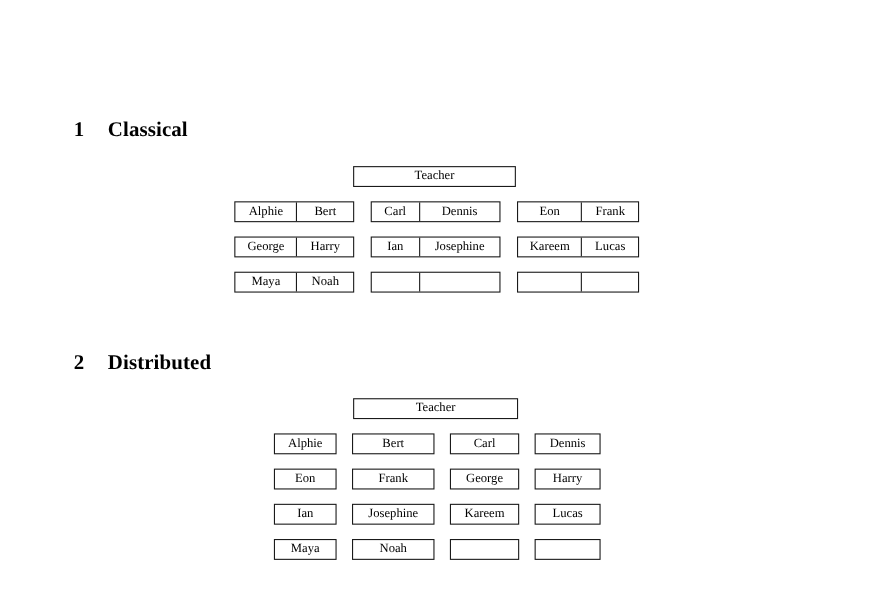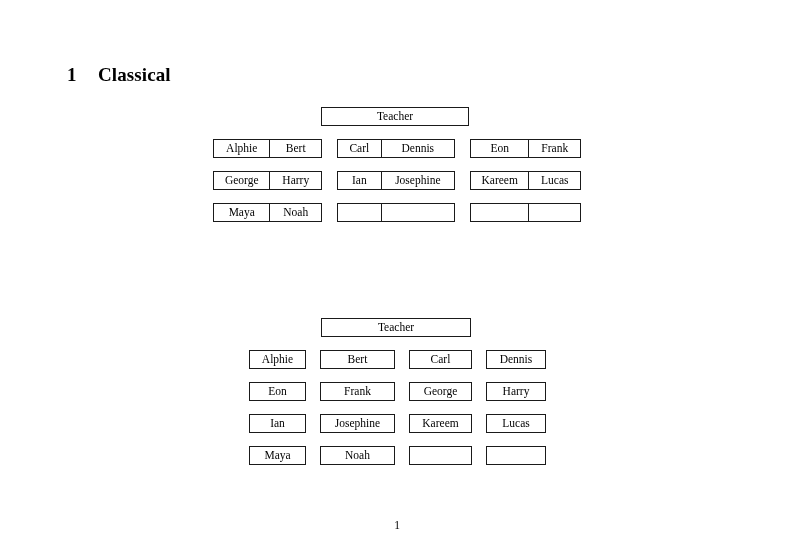--- a/index.html
+++ b/index.html
@@ -16,20 +16,21 @@
     font-family: "Liberation Serif", "DejaVu Serif", serif;
     color: #000000;
     -webkit-font-smoothing: antialiased;
   }
 
   .page {
     position: absolute;
     inset: 0;
     width: 794px;
     height: 482px;
+    margin-top: 44px;
   }
 
   
   .section-heading {
     position: absolute;
     font-size: 19px;
     font-weight: bold;
     line-height: 1;
     white-space: nowrap;
     letter-spacing: 0.1px;
@@ -148,20 +149,23 @@
   </div>
   <div class="pair-table" style="left:470px; top:171px; width:111px;">
     <div class="pair-cell" style="width:58px;">Kareem</div>
     <div class="pair-cell right" style="width:52px;">Lucas</div>
   </div>
   <div class="pair-table" style="left:470px; top:203px; width:111px;">
     <div class="pair-cell" style="width:58px;"></div>
     <div class="pair-cell right" style="width:52px;"></div>
   </div>
 
+  <div class="section-heading" id="heading-distributed">
+    <span class="sec-num">2</span><span class="sec-title">Distributed</span>
+  </div>
 
   <div class="teacher-box" id="distributed-teacher" style="left:321px; top:318px; width:150px;">Teacher</div>
 
   <div class="box" style="left:249px; top:350px; width:57px;">Alphie</div>
   <div class="box" style="left:320px; top:350px; width:75px;">Bert</div>
   <div class="box" style="left:409px; top:350px; width:63px;">Carl</div>
   <div class="box" style="left:486px; top:350px; width:60px;">Dennis</div>
 
   <div class="box" style="left:249px; top:382px; width:57px;">Eon</div>
   <div class="box" style="left:320px; top:382px; width:75px;">Frank</div>

